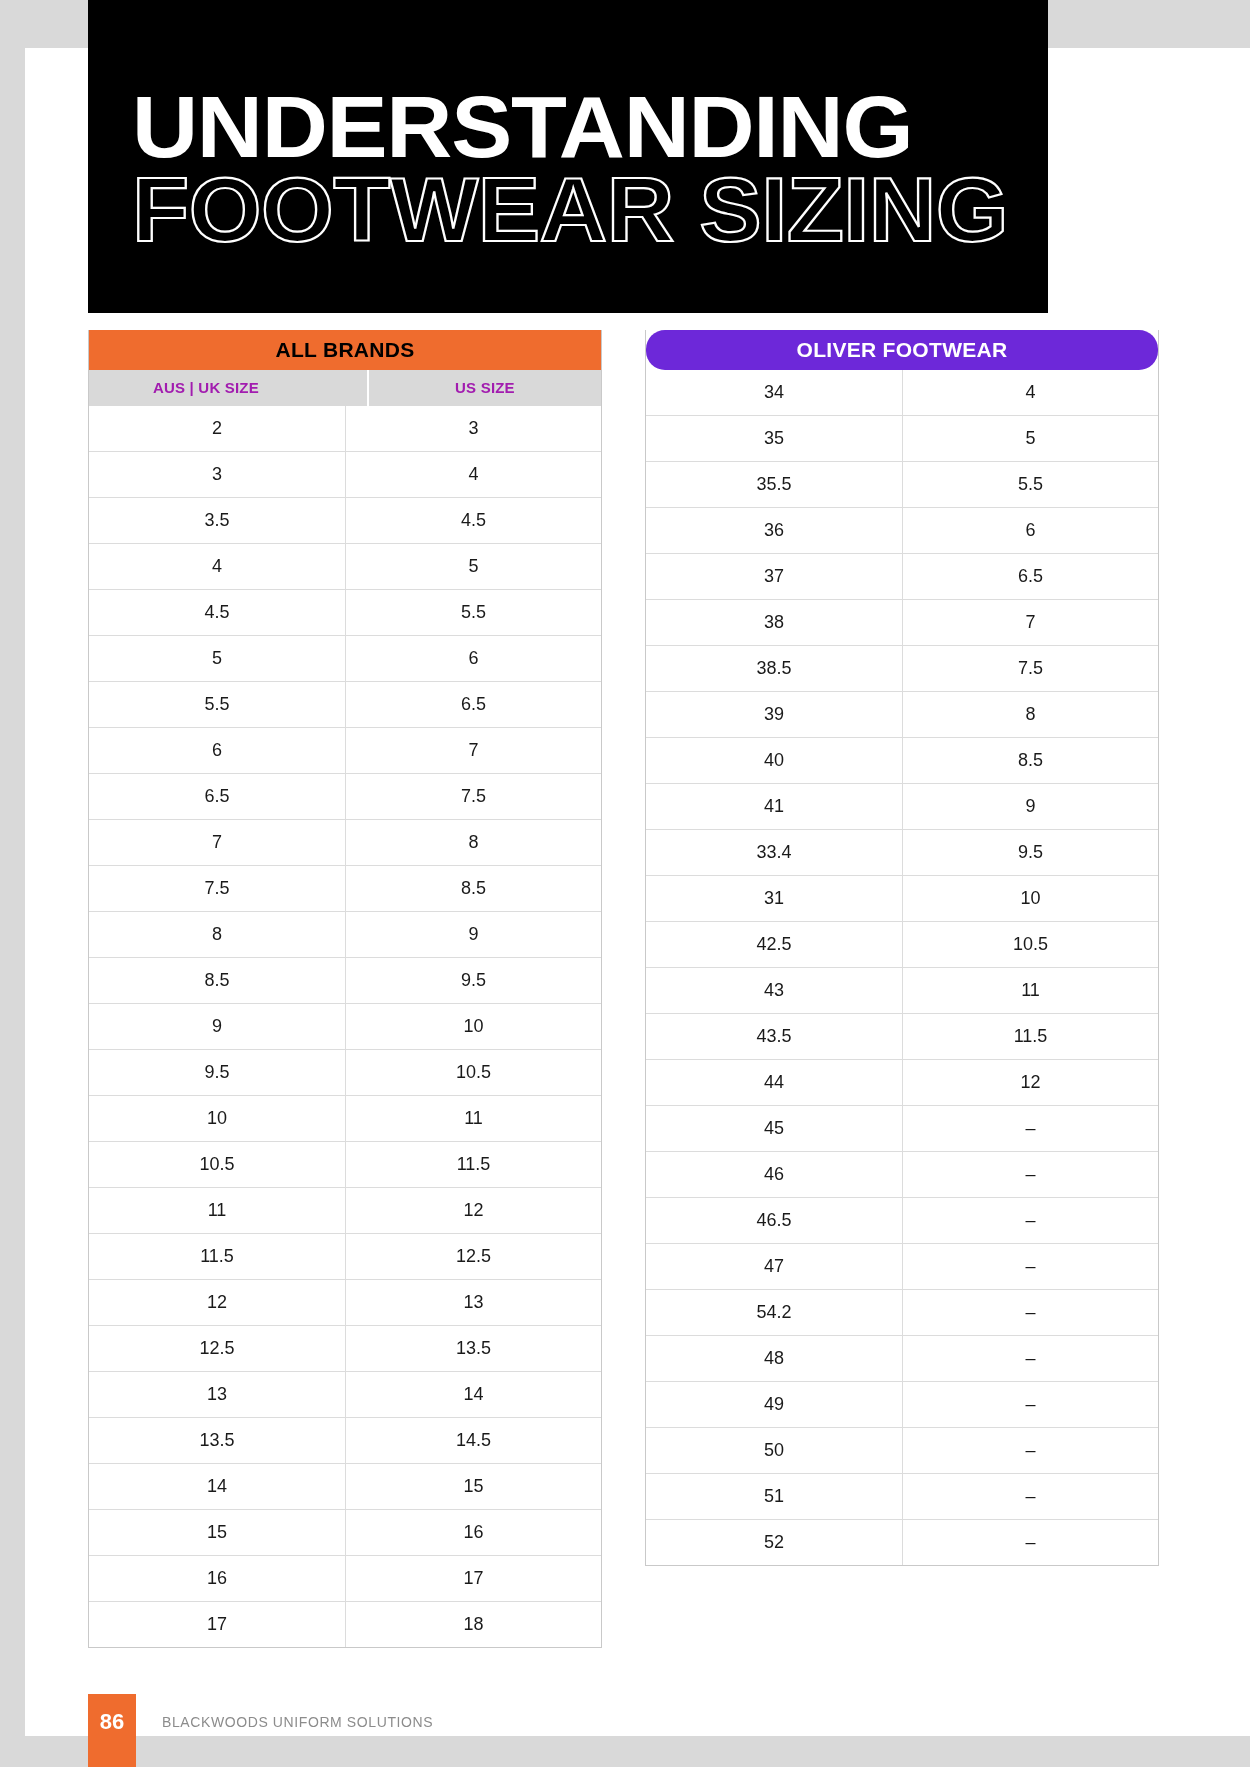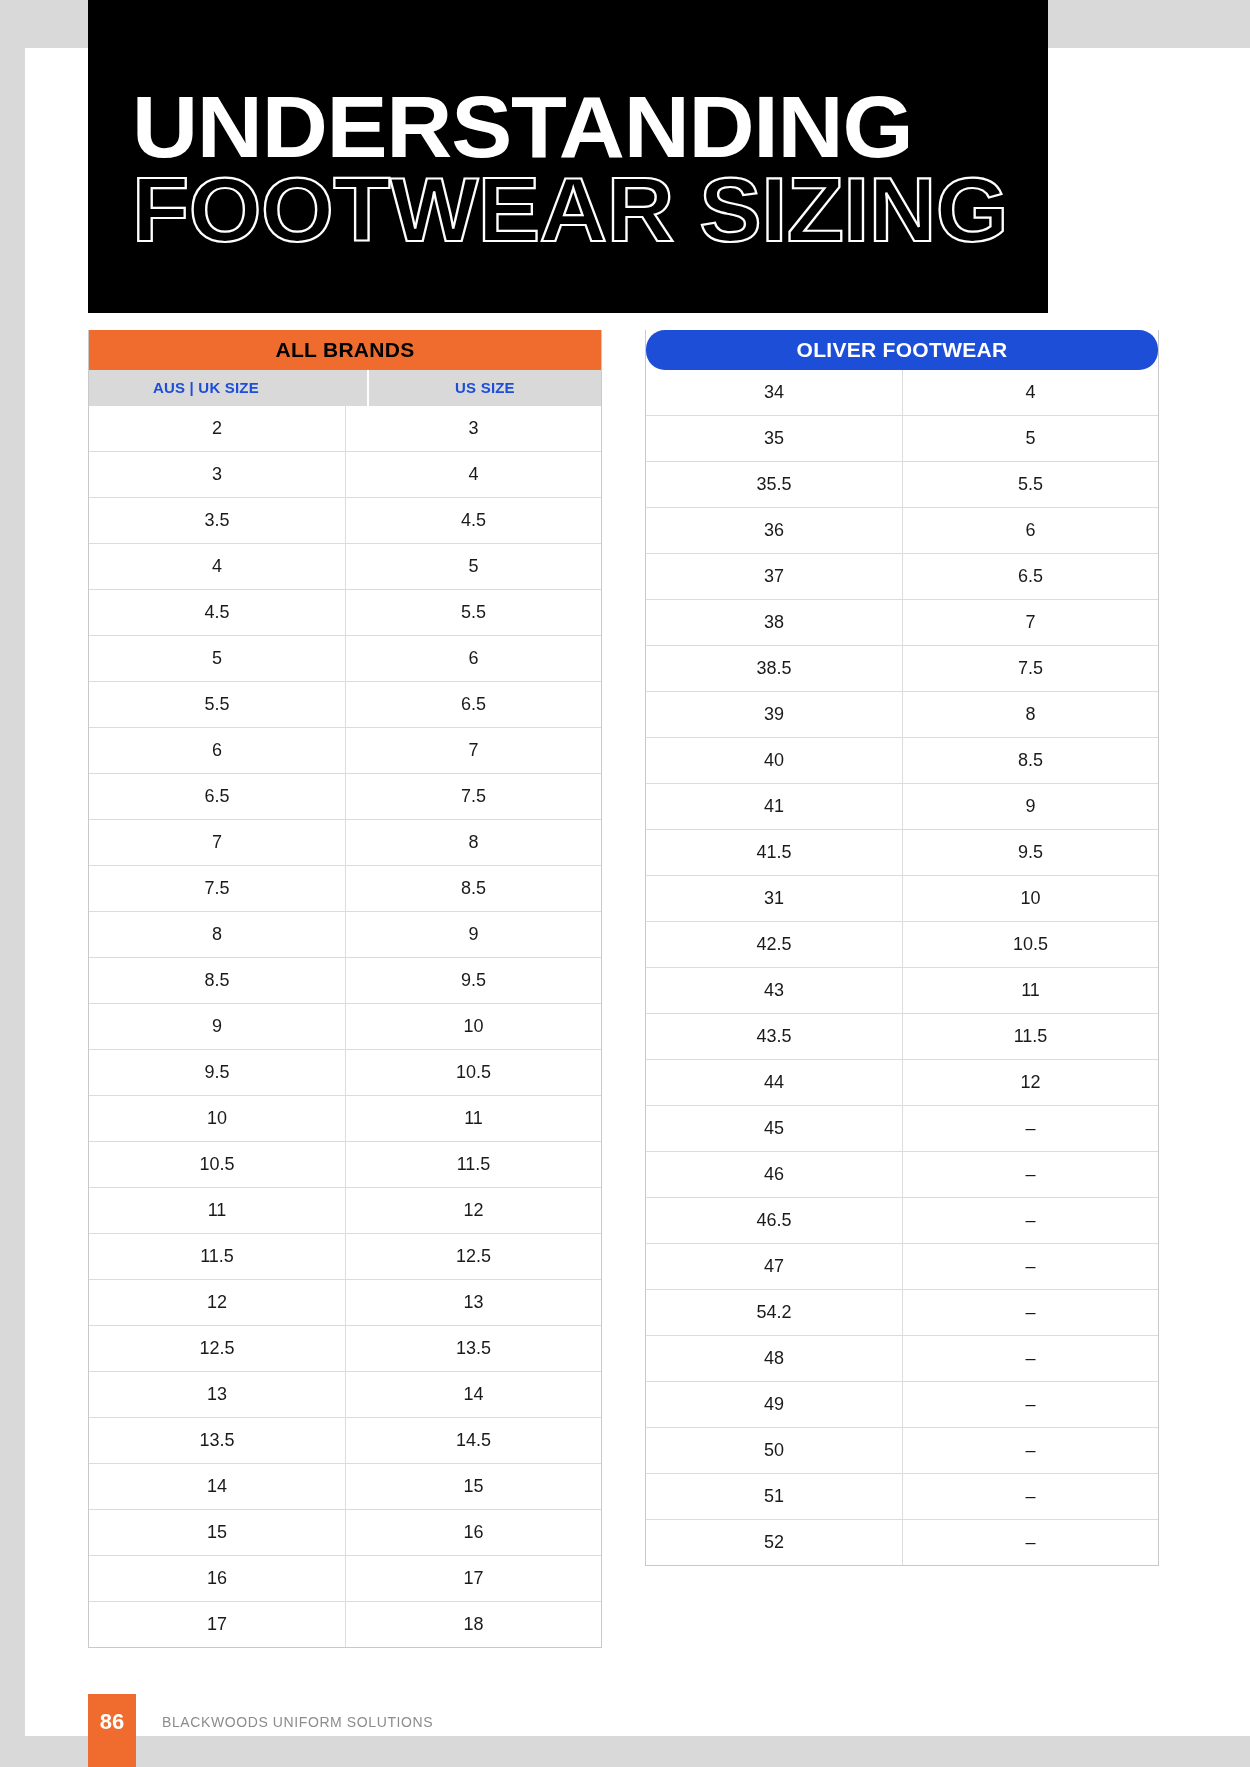--- a/index.html
+++ b/index.html
@@ -90,37 +90,37 @@
     text-align: center;
     font-size: 21px;
     font-weight: bold;
     letter-spacing: 0.3px;
   }
   #table-all-brands .table-title {
     background: #ef6c2e;
     color: #000000;
   }
   #table-oliver .table-title {
-    background: #1d4ed8;
+    background: #6d28d9;
     color: #ffffff;
     border-radius: 19px;
   }
 
   .subhead-row {
     display: flex;
     background: #d9d9d9;
     height: 36px;
   }
   .subhead-cell {
     flex: 1 1 50%;
     text-align: center;
     line-height: 36px;
     font-size: 15px;
     font-weight: bold;
-    color: #1d4ed8;
+    color: #a21caf;
     letter-spacing: 0.2px;
     box-sizing: border-box;
   }
   .subhead-cell + .subhead-cell {
     border-left: 2px solid #ffffff;
     margin-left: 44px;
   }
 
   .data-row {
     display: flex;
@@ -342,21 +342,21 @@
         </div>
         <div class="data-row">
           <div class="data-cell">40</div>
           <div class="data-cell">8.5</div>
         </div>
         <div class="data-row">
           <div class="data-cell">41</div>
           <div class="data-cell">9</div>
         </div>
         <div class="data-row">
-          <div class="data-cell">41.5</div>
+          <div class="data-cell">33.4</div>
           <div class="data-cell">9.5</div>
         </div>
         <div class="data-row">
           <div class="data-cell">31</div>
           <div class="data-cell">10</div>
         </div>
         <div class="data-row">
           <div class="data-cell">42.5</div>
           <div class="data-cell">10.5</div>
         </div>

